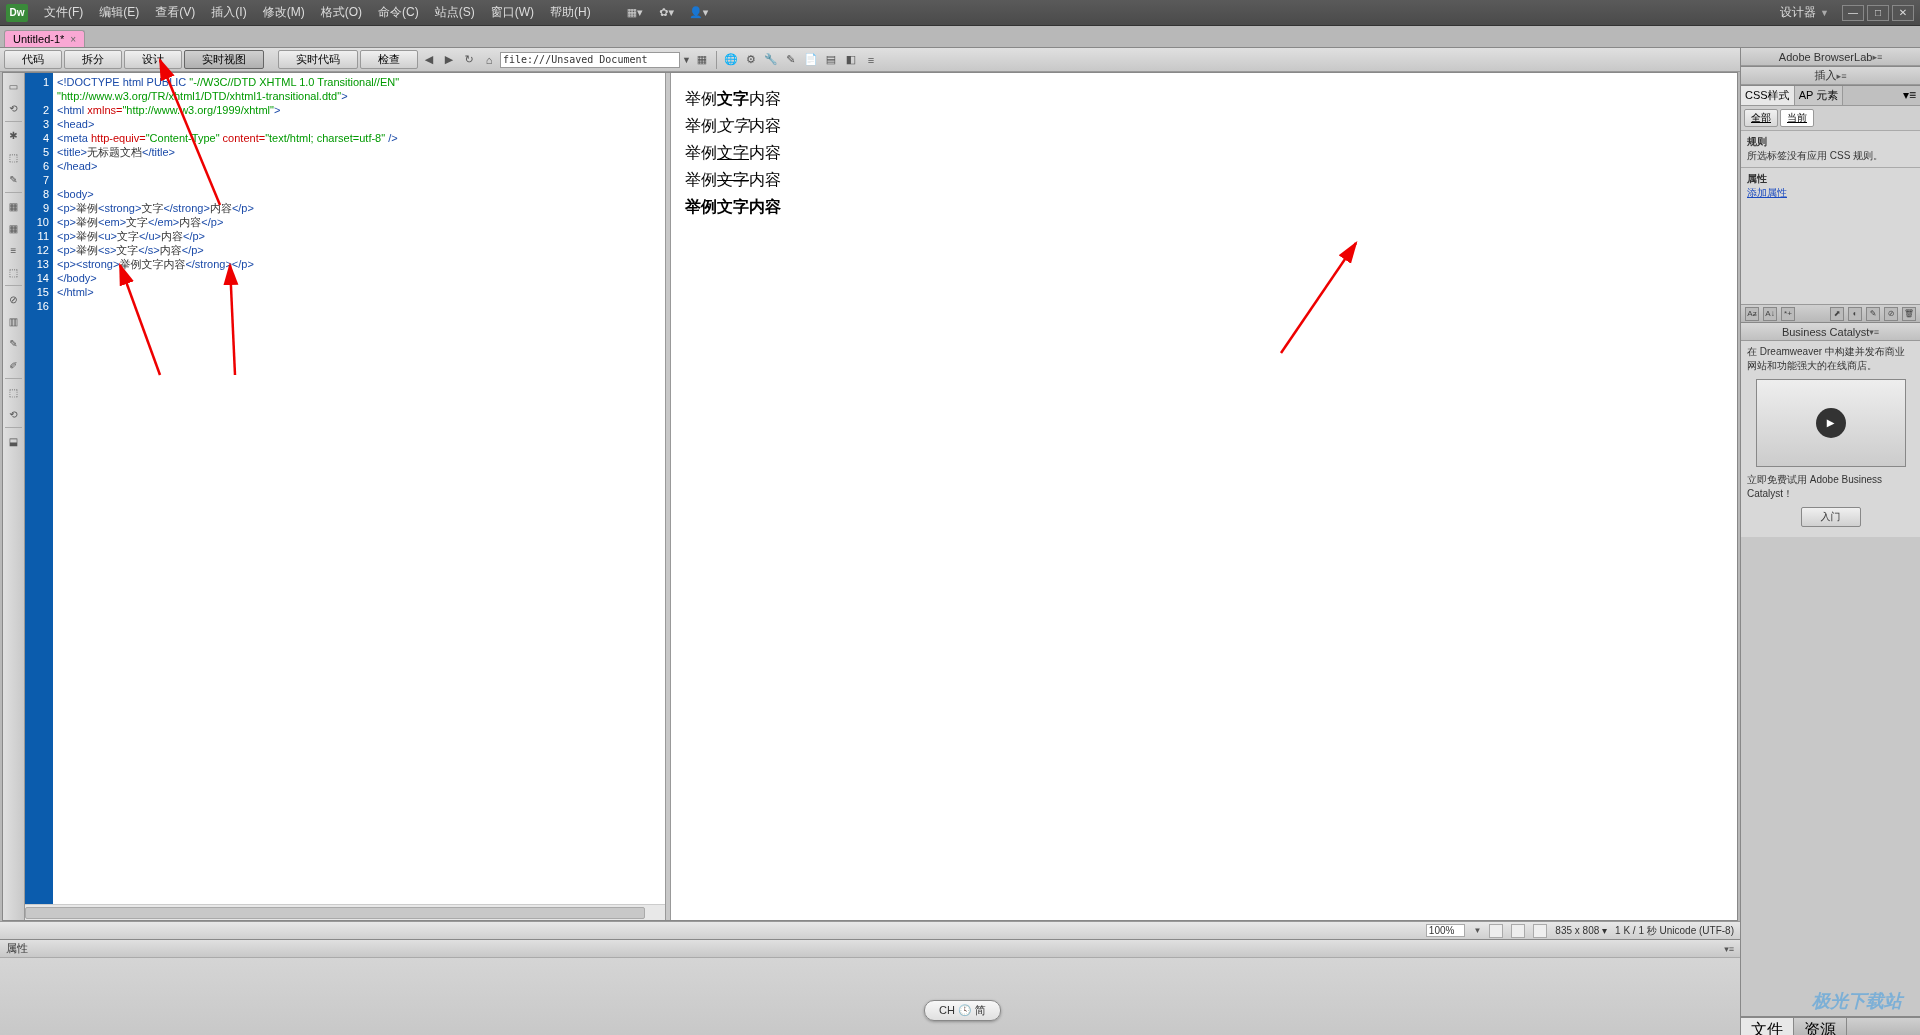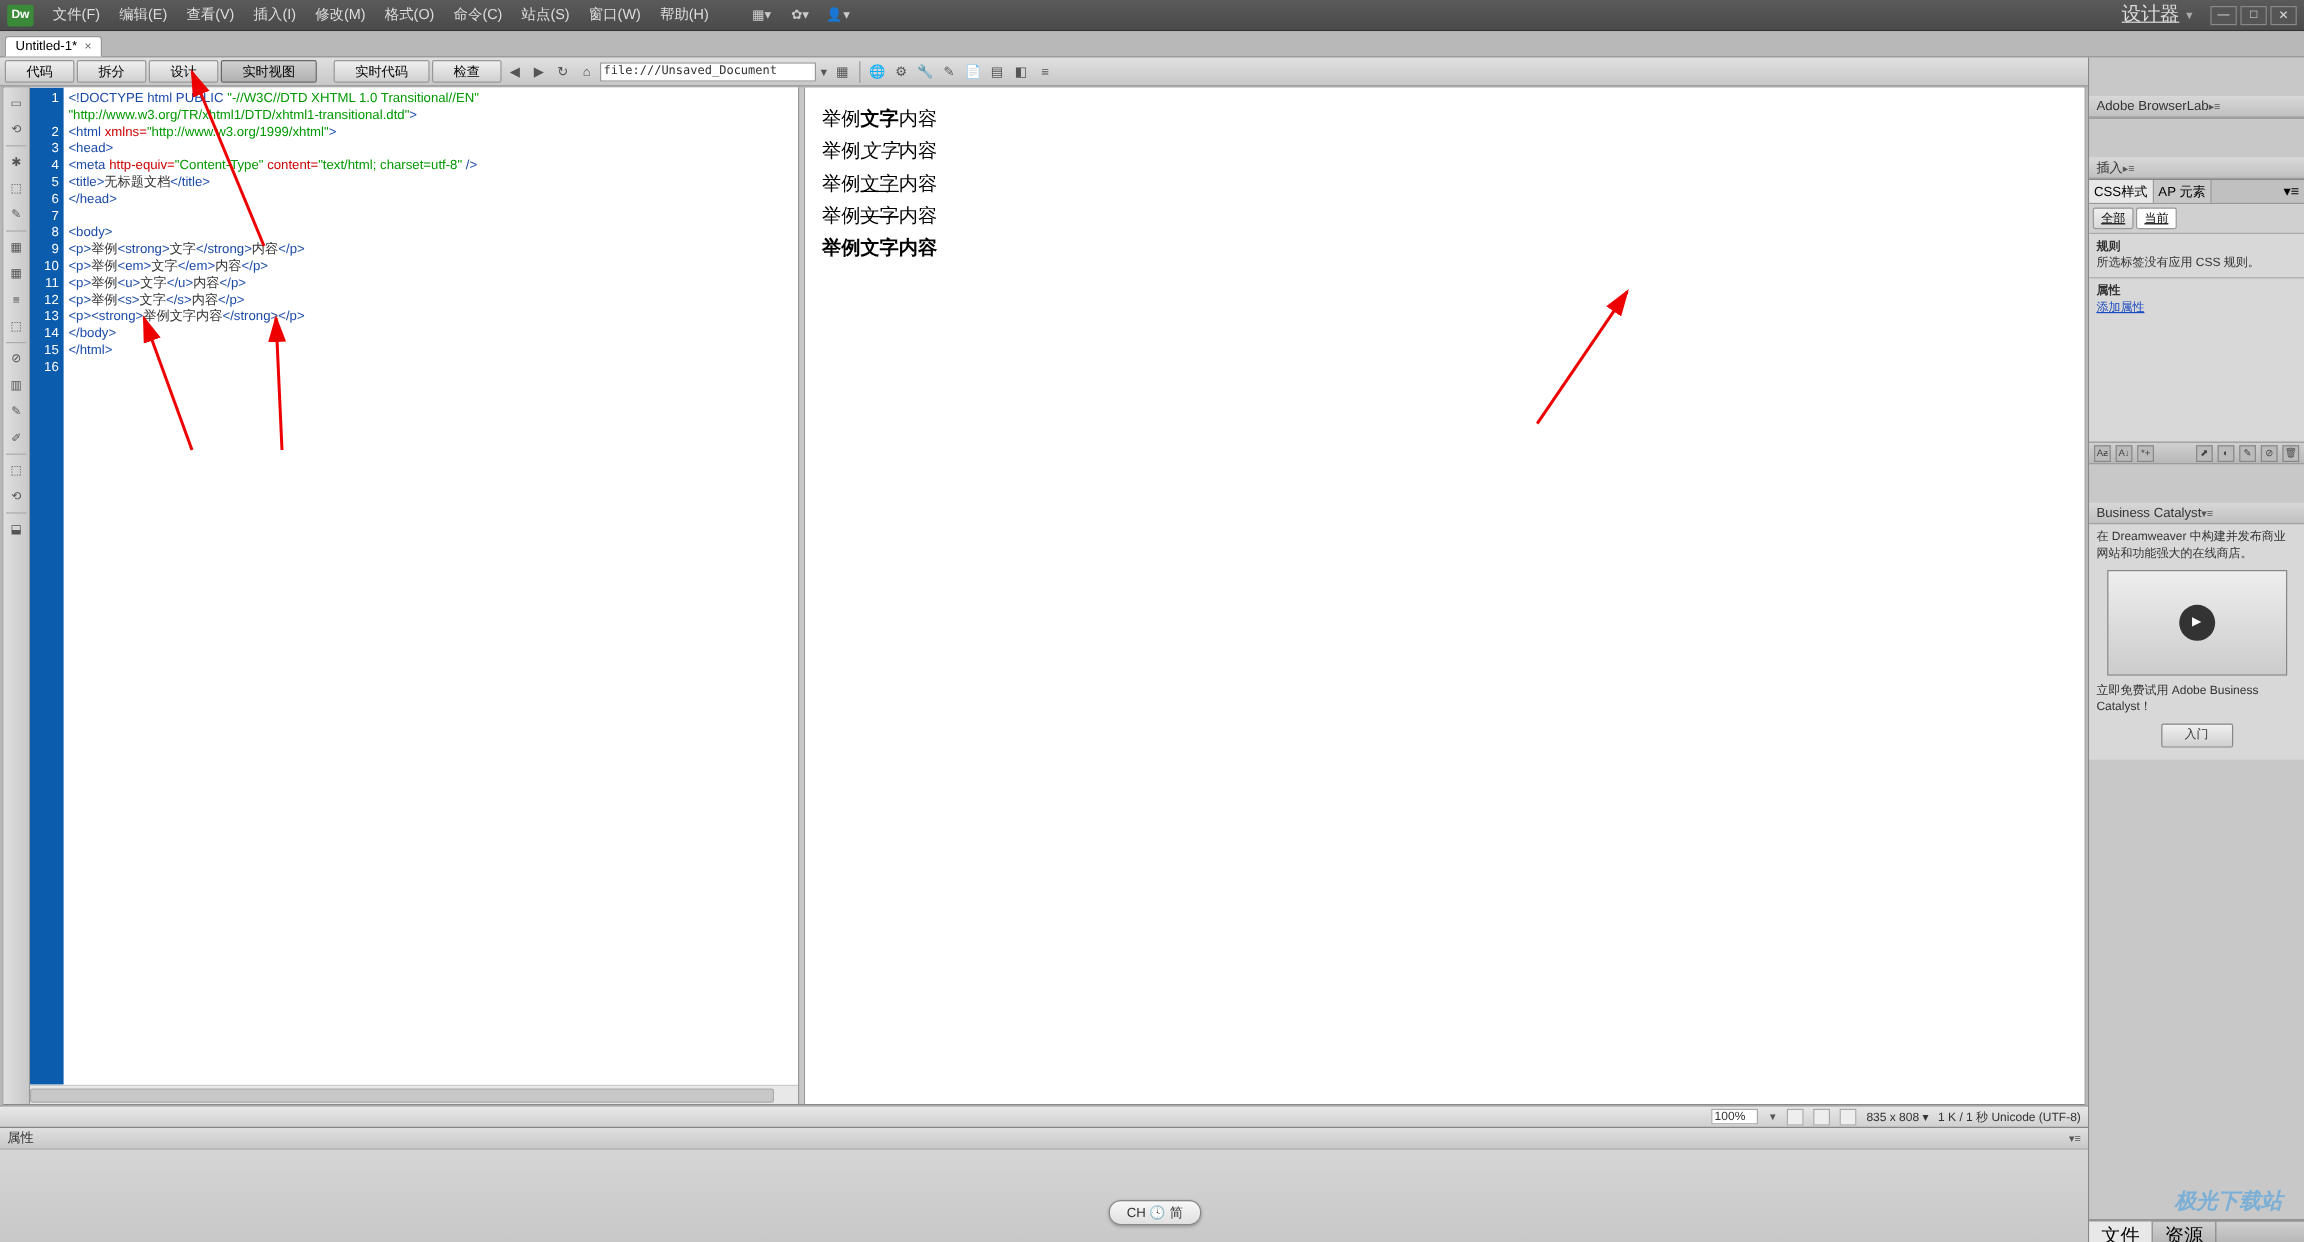--- a/index.html
+++ b/index.html
@@ -4,26 +4,26 @@
 <style>
 * { margin: 0; padding: 0; box-sizing: border-box; font-family: "Microsoft YaHei", Arial, sans-serif; }
 body { background: #b8b8b8; width: 1920px; height: 1035px; overflow: hidden; font-size: 12px; position: relative; }
 
 
 .menubar { height: 26px; background: linear-gradient(#5a5a5a,#4a4a4a); display: flex; align-items: center; padding: 0 6px; color: #ddd; border-bottom: 1px solid #333; }
 .menubar .logo { width: 22px; height: 18px; background: #3a8a3a; color: #fff; font-weight: bold; font-size: 10px; display: flex; align-items: center; justify-content: center; border-radius: 2px; margin-right: 8px; }
 .menubar .menu-item { padding: 4px 8px; cursor: default; font-size: 12px; }
 .menubar .spacer { flex: 1; }
 .menubar .tool-icon { width: 24px; height: 18px; margin: 0 4px; display: flex; align-items: center; justify-content: center; color: #ccc; font-size: 11px; }
-.menubar .right-text { color: #ddd; margin-right: 4px; font-size: 16px; text-decoration: underline; }
+.menubar .right-text { color: #ddd; margin-right: 4px; font-size: 12px; }
 .menubar .win-btn { width: 22px; height: 16px; border: 1px solid #888; margin-left: 3px; display: flex; align-items: center; justify-content: center; background: #555; color: #ddd; font-size: 10px; }
 
 
 .doctab-bar { height: 22px; background: #b8b8b8; display: flex; align-items: flex-end; padding-left: 4px; border-bottom: 1px solid #888; }
-.doctab { background: #ffffff; border: 1px solid #999; border-bottom: none; padding: 2px 8px; font-size: 11px; display: flex; align-items: center; border-radius: 3px 3px 0 0; }
+.doctab { background: #f9a8d4; border: 1px solid #999; border-bottom: none; padding: 2px 8px; font-size: 11px; display: flex; align-items: center; border-radius: 3px 3px 0 0; }
 .doctab .close { margin-left: 6px; color: #666; font-size: 10px; }
 
 
 .main { display: flex; height: 987px; }
 .workspace { flex: 1; display: flex; flex-direction: column; background: #b8b8b8; }
 .right-panels { width: 180px; background: #c0c0c0; border-left: 1px solid #888; display: flex; flex-direction: column; }
 
 
 .toolbar { height: 24px; background: linear-gradient(#e0e0e0,#c8c8c8); border-bottom: 1px solid #999; display: flex; align-items: center; padding: 0 4px; gap: 2px; }
 .toolbar .tb-btn { background: linear-gradient(#f0f0f0,#d0d0d0); border: 1px solid #999; padding: 1px 17px; font-size: 11px; border-radius: 2px; }
@@ -64,21 +64,21 @@
 
 .props { height: 96px; background: linear-gradient(#d8d8d8,#c8c8c8); border-top: 1px solid #888; position: relative; }
 .props .props-header { height: 18px; background: linear-gradient(#e0e0e0,#c8c8c8); border-bottom: 1px solid #aaa; padding: 2px 6px; font-size: 11px; color: #333; display:flex; align-items:center; justify-content:space-between;}
 .props .props-header .chev { font-size:9px; color:#555; }
 
 
 .ime { position: absolute; left: 924px; top: 1000px; background: linear-gradient(#f8f8f8,#e0e0e0); border: 1px solid #888; border-radius: 10px; padding: 2px 14px; font-size: 11px; color: #333; box-shadow: 0 1px 3px rgba(0,0,0,0.3); }
 
 
 .panel { border-bottom: 1px solid #888; background: #c8c8c8; }
-.panel-header { height: 18px; background: linear-gradient(#d8d8d8,#c0c0c0); border-bottom: 1px solid #999; padding: 2px 6px; font-size: 11px; color: #333; display: flex; align-items: center; justify-content: flex-start; margin-top: 32px; }
+.panel-header { height: 18px; background: linear-gradient(#d8d8d8,#c0c0c0); border-bottom: 1px solid #999; padding: 2px 6px; font-size: 11px; color: #333; display: flex; align-items: center; justify-content: center; }
 .panel-header .menu-icon { font-size: 9px; color: #555; }
 .panel-body { padding: 4px 6px; font-size: 11px; color: #333; background: #d8d8d8; }
 .tab-row { display: flex; background: #c0c0c0; border-bottom: 1px solid #999; }
 .tab-row .ptab { padding: 2px 4px; font-size: 11px; border-right: 1px solid #999; background: #c8c8c8; }
 .tab-row .ptab.active { background: #e8e8e8; }
 .sub-btns { display: flex; gap: 2px; padding: 3px; background: #d0d0d0; text-decoration: underline; }
 .sub-btns .sbtn { background: linear-gradient(#f0f0f0,#d8d8d8); border: 1px solid #999; padding: 1px 6px; font-size: 10px; border-radius: 2px; }
 .sub-btns .sbtn.active { background: #fff; }
 .panel-body.small { font-size: 10px; line-height: 1.4; }
 .link-row { color: #1a4ac0; text-decoration: underline; font-size: 10px; padding: 2px 0; }

